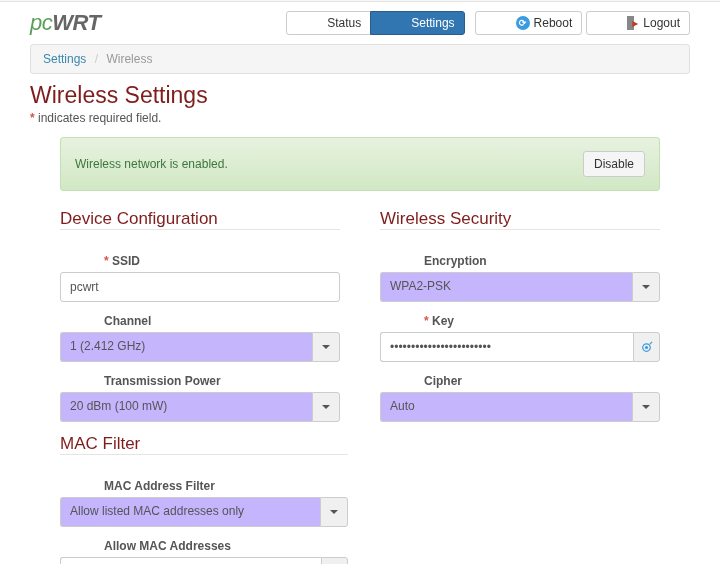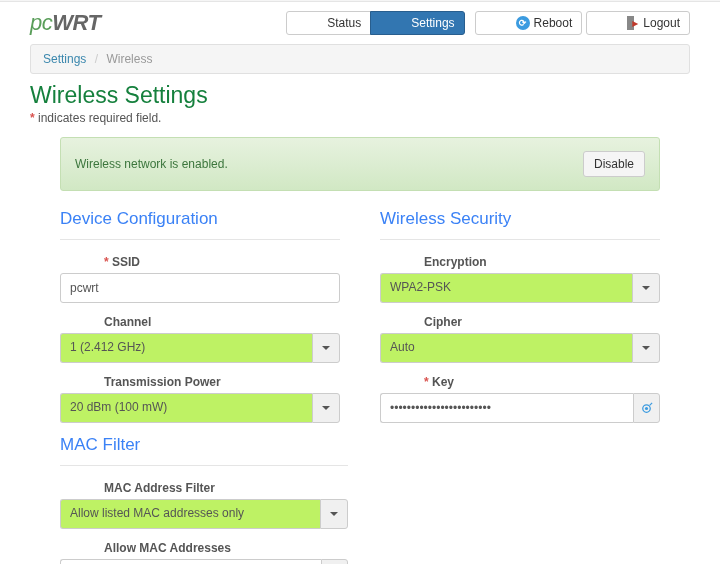--- a/index.html
+++ b/index.html
@@ -17,35 +17,35 @@
 .btn-group.sep .btn { border-radius: 3px; margin-left:4px; }
 .btn { display: inline-flex; align-items: center; gap: 4px; background: #fff; border: 1px solid #ccc; padding: 4px 9px; font-size: 12px; color: #333; cursor: pointer; }
 .btn.active { background: #3276b1; color: #fff; border-color: #285e8e; }
 .btn-icon-blue { width:14px; height:14px; border-radius:50%; background:#3b9be0; display:inline-flex; align-items:center; justify-content:center; color:#fff; font-size:9px; font-weight:bold; }
 .btn-icon-logout { width:12px; height:14px; position:relative; }
 .btn-icon-logout::before { content:""; position:absolute; left:0; top:0; width:7px; height:14px; background:#888; }
 .btn-icon-logout::after { content:"▸"; position:absolute; left:5px; top:0; color:#c0392b; font-size:12px; line-height:14px; }
 .breadcrumb { background:#f5f5f5; padding:7px 12px; border:1px solid #e0e0e0; border-radius:3px; font-size:12px; color:#999; margin-bottom:8px; }
 .breadcrumb a { color:#3a87ad; text-decoration:none; }
 .breadcrumb .sep { margin:0 5px; color:#ccc; }
-h1 { font-size:23px; font-weight:500; color:#15803d; margin-bottom:2px; }
+h1 { font-size:23px; font-weight:500; color:#7f1d1d; margin-bottom:2px; }
 .req-note { font-size:12px; color:#555; margin-bottom:12px; }
 .req { color:#d9534f; font-weight:bold; }
 .alert { background:linear-gradient(#e7f2df,#d1e8c4); border:1px solid #c4dfb3; border-radius:3px; padding:13px 14px; margin:0 30px 18px; display:flex; justify-content:space-between; align-items:center; color:#3c763d; font-size:12px; }
 .btn-disable { background:#f5f5f5; border:1px solid #ccc; padding:5px 10px; font-size:12px; color:#333; border-radius:3px; cursor:pointer; }
 .row { display:flex; gap:40px; padding:0 30px; }
 .col { flex:1; }
-h2 { font-size:17px; font-weight:500; color:#3b82f6; border-bottom:1px solid #e5e5e5; padding-bottom:10px; margin-bottom:15px; }
+h2 { font-size:17px; font-weight:500; color:#7f1d1d; border-bottom:1px solid #e5e5e5; padding-bottom:0; margin-bottom:24px; }
 .field { margin-bottom:12px; }
 .field label { display:block; font-weight:bold; font-size:12px; color:#555; margin-bottom:4px;margin-left:44px; }
 .input, .select-wrap { width:100%; }
 .input { border:1px solid #ccc; border-radius:3px; padding:6px 9px; font-size:12px; color:#555; height:30px; background:#fff; }
 .input::placeholder { color:#999; }
 .select-wrap { display:flex; }
-.select-display { flex:1; background:#bef264; border:1px solid #ccc; border-right:none; border-radius:3px 0 0 3px; padding:6px 9px; font-size:12px; color:#555; height:30px; }
+.select-display { flex:1; background:#c4b5fd; border:1px solid #ccc; border-right:none; border-radius:3px 0 0 3px; padding:6px 9px; font-size:12px; color:#555; height:30px; }
 .select-caret { width:28px; height:30px; background:#f0f0f0; border:1px solid #ccc; border-radius:0 3px 3px 0; display:flex; align-items:center; justify-content:center; cursor:pointer; }
 .caret-down { width:0; height:0; border-left:4px solid transparent; border-right:4px solid transparent; border-top:4px solid #555; }
 .input-group { display:flex; }
 .input-group .input { border-radius:3px 0 0 3px; border-right:none; }
 .input-addon { width:30px; height:30px; border:1px solid #ccc; border-radius:0 3px 3px 0; background:#f0f0f0; display:flex; align-items:center; justify-content:center; cursor:pointer; }
 .eye-icon { width:15px; height:15px; }
 .plus-icon { color:#3b9be0; font-size:16px; font-weight:bold; line-height:1; }
 .mac .select-wrap, .mac .input-group { width:288px; }
 </style>
 </head>
@@ -123,39 +123,39 @@
       <div class="field">
         <label>Encryption</label>
         <div class="select-wrap">
           <div class="select-display">WPA2-PSK</div>
           <div class="select-caret">
               <div class="caret-down"></div>
             </div>
         </div>
       </div>
       <div class="field">
-        <label>Cipher</label>
-        <div class="select-wrap">
-          <div class="select-display">Auto</div>
-          <div class="select-caret">
-              <div class="caret-down"></div>
-            </div>
-        </div>
-      </div>
-      <div class="field">
         <label><span class="req">*</span> <span>Key</span></label>
         <div class="input-group">
           <input class="input" type="password" value="••••••••••••••••••••••••" style="">
           <div class="input-addon">
             <svg class="eye-icon" viewBox="0 0 24 24">
                 <circle cx="12" cy="12" r="6" fill="none" stroke="#3b9be0" stroke-width="2"></circle>
                 <circle cx="12" cy="12" r="2.5" fill="#3b9be0"></circle>
                 <line x1="17" y1="7" x2="21" y2="3" stroke="#3b9be0" stroke-width="2"></line>
               </svg>
           </div>
+        </div>
+      </div>
+      <div class="field">
+        <label>Cipher</label>
+        <div class="select-wrap">
+          <div class="select-display">Auto</div>
+          <div class="select-caret">
+              <div class="caret-down"></div>
+            </div>
         </div>
       </div>
     </div>
   </div>
 
   <div class="row mac">
     <div class="col">
       <h2>MAC Filter</h2>
       <div class="field">
         <label>MAC Address Filter</label>

